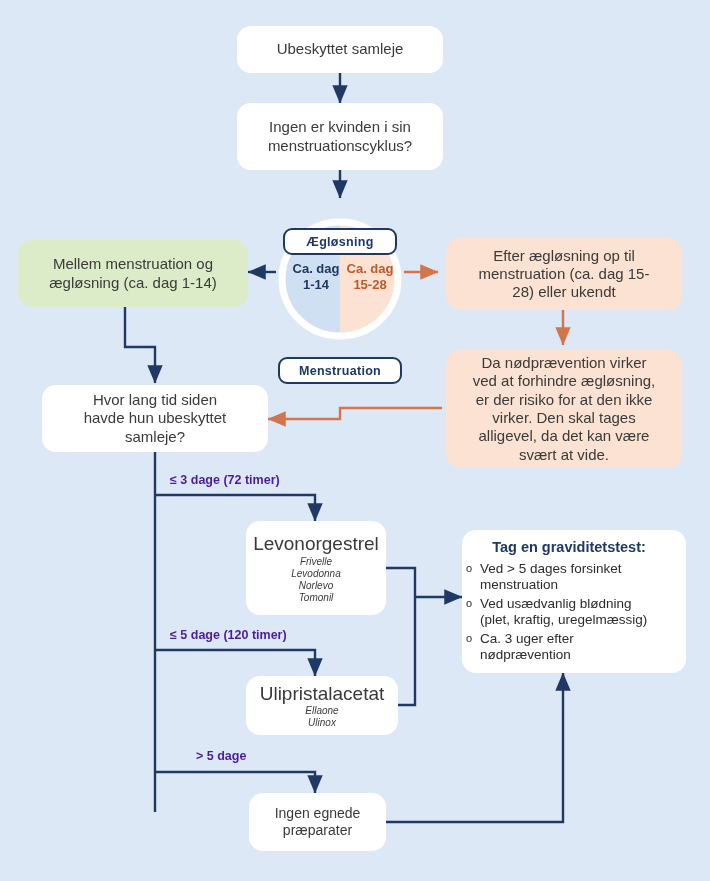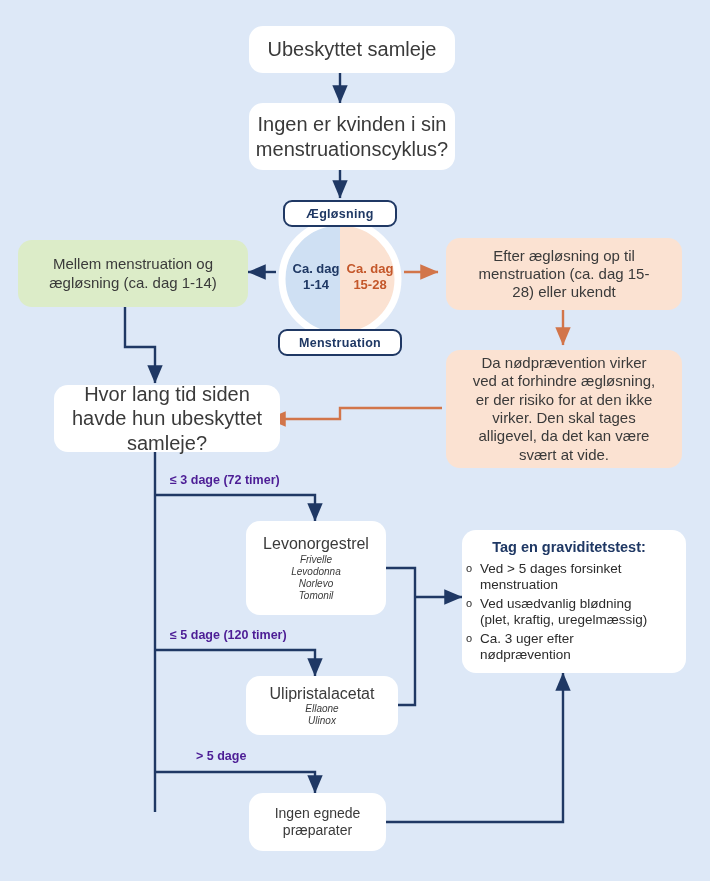--- a/index.html
+++ b/index.html
@@ -52,41 +52,42 @@
     align-items: center;
     justify-content: center;
     background: #ffffff;
     border: 2px solid #1f3864;
     border-radius: 9px;
     color: #1f3864;
     font-weight: bold;
     font-size: 12.5px;
     letter-spacing: 0.3px;
     z-index: 5;
+    margin-top: 28px;
   }
   .cycle-text {
     position: absolute;
     text-align: center;
     font-weight: bold;
     font-size: 13px;
     line-height: 1.25;
     z-index: 4;
   }
   .cycle-left { color: #1f3864; }
   .cycle-right { color: #c4572a; }
   .edge-label {
     position: absolute;
     color: #4c1d95;
     font-weight: bold;
     font-size: 12.5px;
     white-space: nowrap;
     z-index: 6;
   }
   .drug-title {
-    font-size: 16px;
+    font-size: 19px;
     color: #3a3a3a;
   }
   .drug-brand {
     font-style: italic;
     font-size: 10px;
     color: #3a3a3a;
     line-height: 1.2;
   }
   .list-node {
     align-items: flex-start;
@@ -108,21 +109,21 @@
     line-height: 1.22;
     margin-top: 2px;
   }
   .bullet-mark {
     flex: none;
     width: 14px;
     font-size: 11px;
     line-height: 1.45;
     color: #2b2b2b;
   }
-  .t16 { font-size: 20px; margin-left: 12px; }
+  .t16 { font-size: 15px; }
   .t15 { font-size: 15px; }
   .t14 { font-size: 14px; }
 </style>
 </head>
 <body>
 
 <div id="page">
 
   <svg id="svg-layer" viewBox="0 0 710 881">
     <defs>

